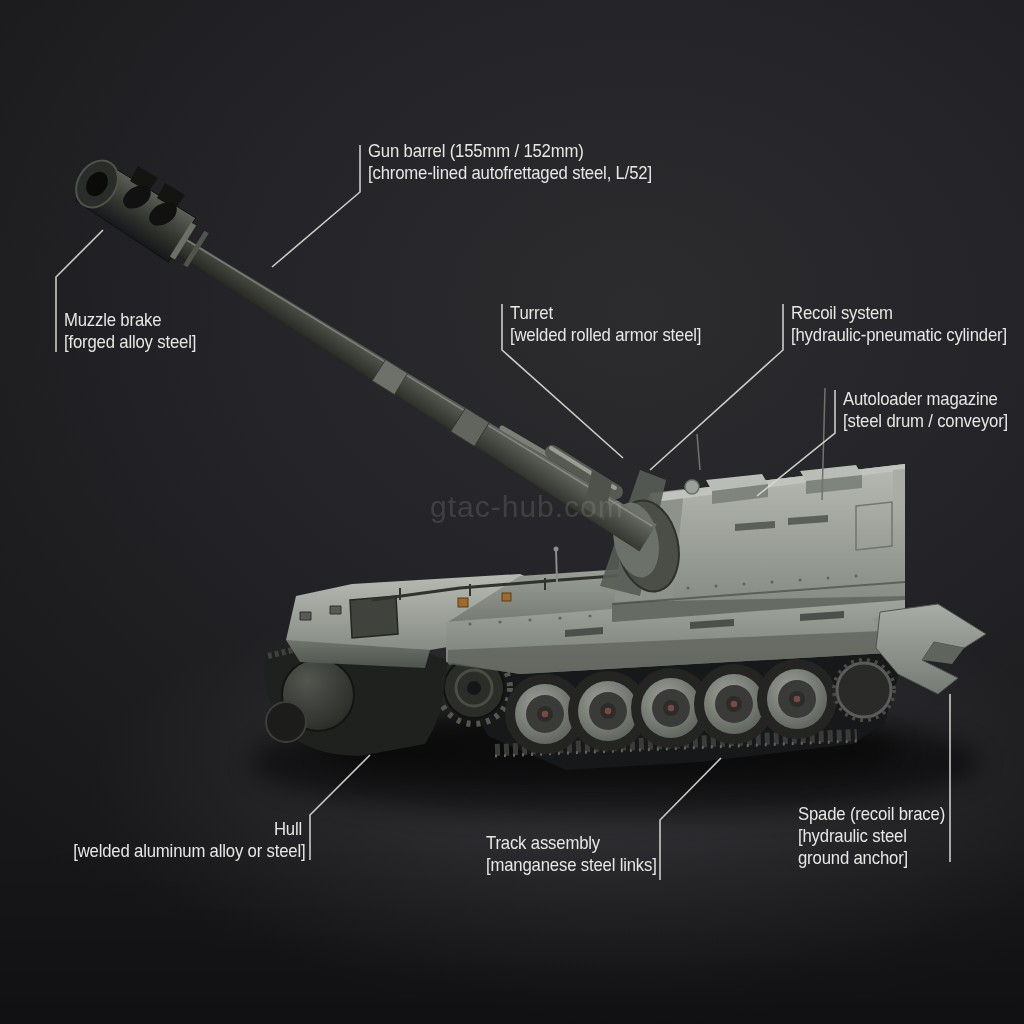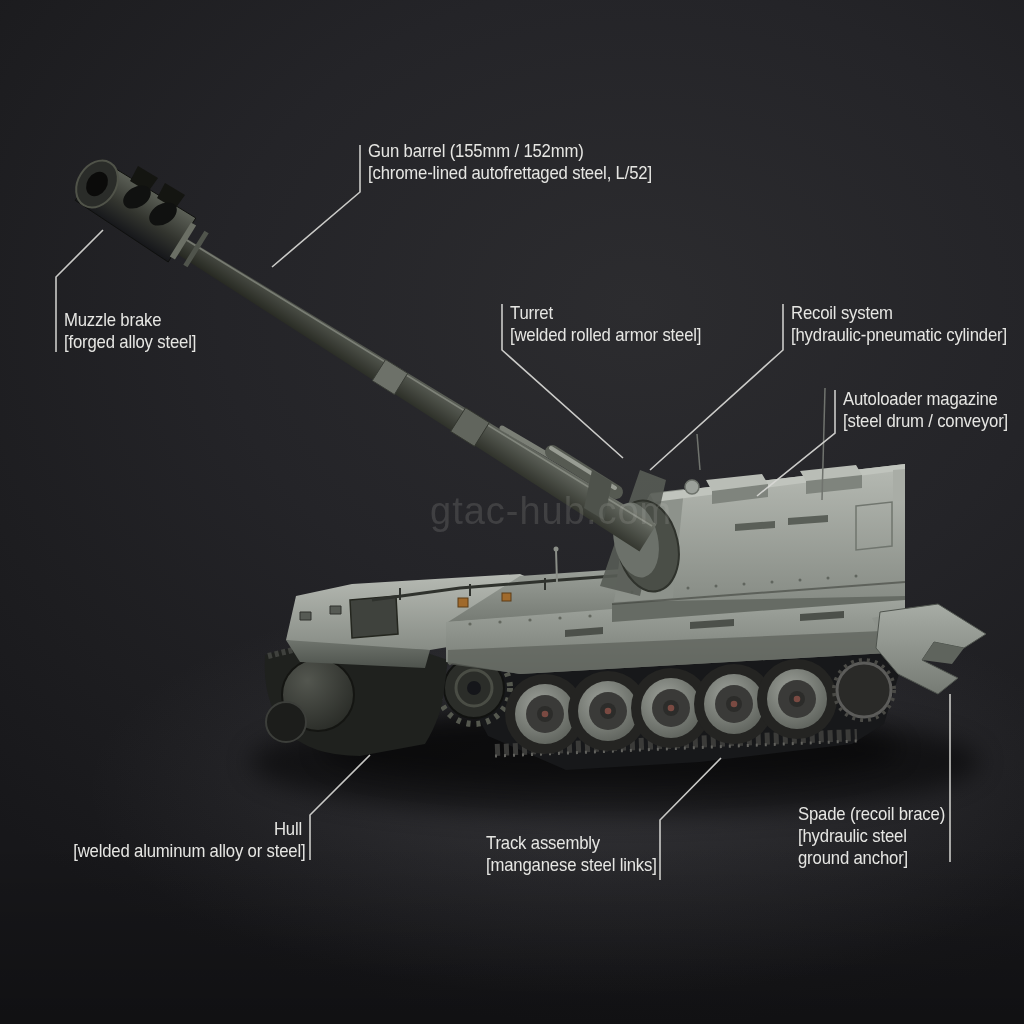--- a/index.html
+++ b/index.html
@@ -24,21 +24,21 @@
     letter-spacing:-0.2px;
     white-space:nowrap;
     transform:scaleX(0.88);
     transform-origin:left top;
   }
   .label span{display:block;}
   .label.align-right{text-align:right;transform-origin:right top;}
   .label.wrap{white-space:normal;}
   .watermark{
     position:absolute;left:430px;top:490px;
-    font-size:38px;letter-spacing:1px;
+    font-size:30px;letter-spacing:1px;
     color:rgba(195,195,190,0.17);
   }
 </style>
 </head>
 <body>
 
 <div class="floor-glow"></div>
 
 <svg class="scene" width="1024" height="1024" viewBox="0 0 1024 1024">
   <defs>

